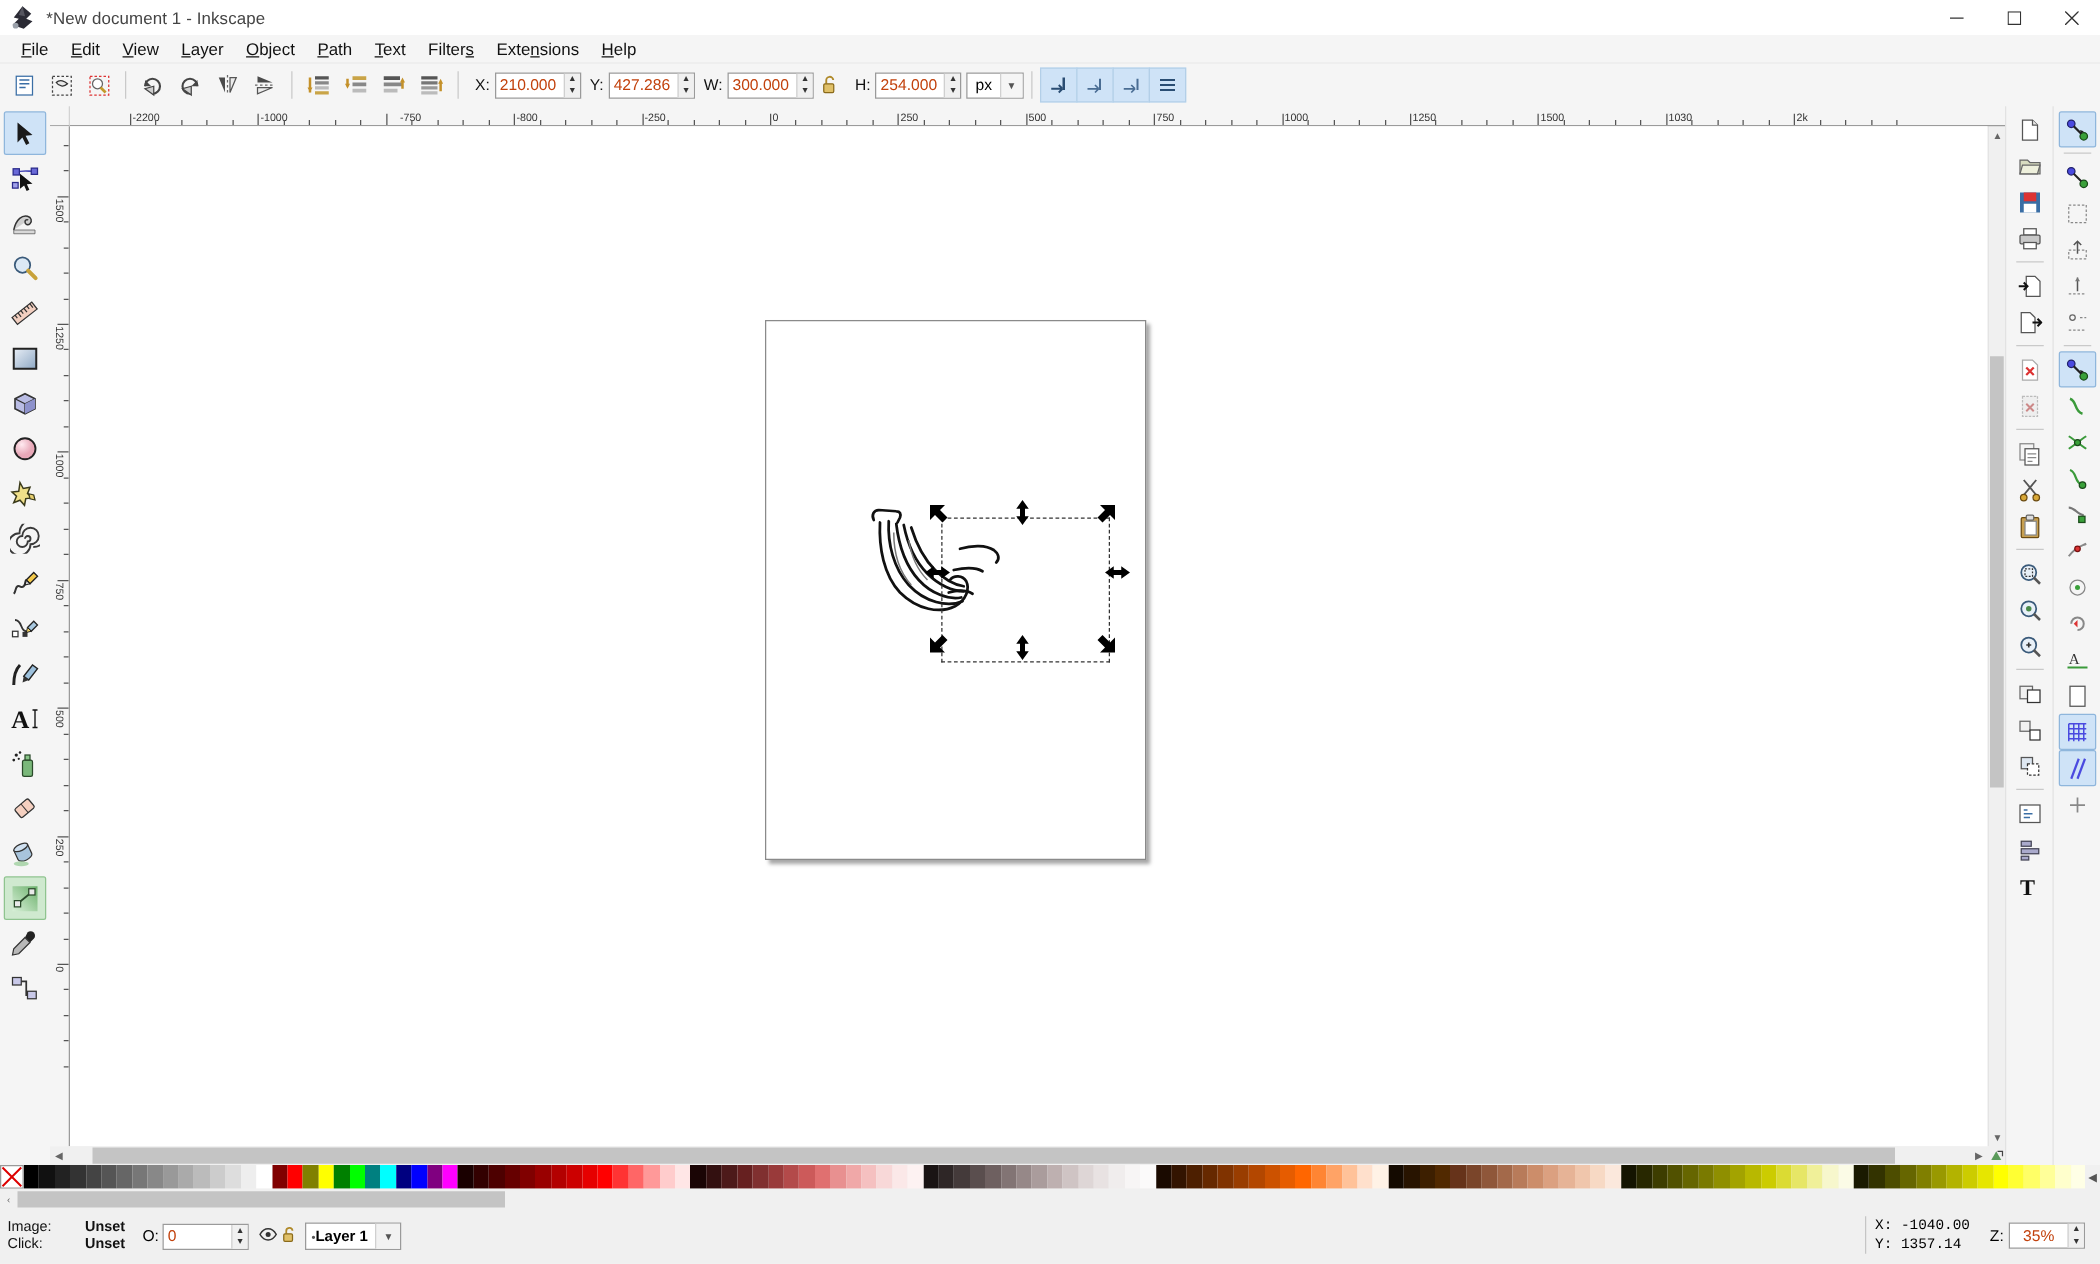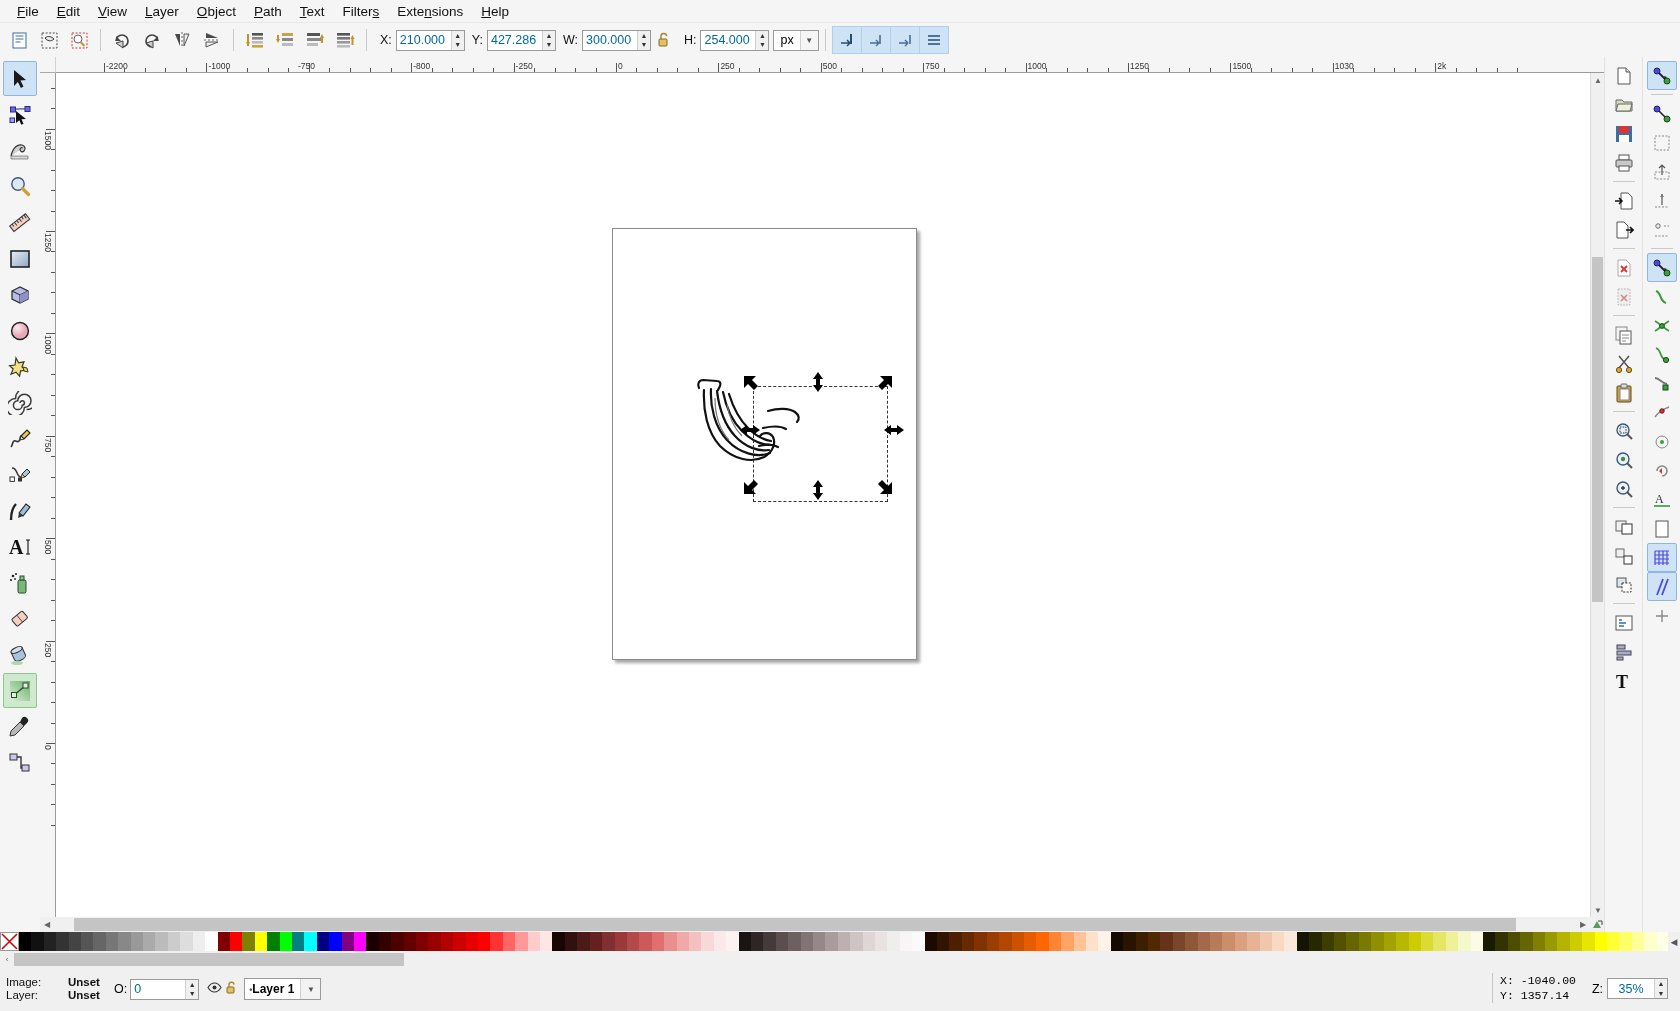--- a/index.html
+++ b/index.html
@@ -26,21 +26,21 @@
   .menubar { height:23px; background:#f5f5f5; display:flex; align-items:center; padding-left:8px; flex:0 0 23px; border-bottom:1px solid #e8e8e8;}
   .menu-item { padding:2px 9px; font-size:13.5px; color:#111; }
   .menu-item u { text-decoration:underline; }
 
   
   .toolctl { height:34px; background:#f5f5f5; display:flex; align-items:center; padding-left:4px; flex:0 0 34px; }
   .tbtn { width:28px; height:28px; display:flex; align-items:center; justify-content:center; margin:0 1px; border:1px solid transparent; border-radius:2px;}
   .tsep { width:1px; height:22px; background:#c9c9c9; margin:0 6px; }
   .field-lbl { font-size:12.5px; margin:0 4px 0 7px; color:#111; }
   .spin { display:flex; align-items:center; height:21px; border:1px solid #9a9a9a; background:#fff; }
-  .spin input { border:0; outline:0; height:19px; width:54px; padding:4px 3px; font-family:"Liberation Sans",sans-serif; font-size:12.5px; background:transparent; color:#0369a1;}
+  .spin input { border:0; outline:0; height:19px; width:54px; padding:4px 3px; font-family:"Liberation Sans",sans-serif; font-size:12.5px; background:transparent; color:#c2410c;}
   .spin .arrows { width:13px; height:19px; border-left:1px solid #d0d0d0; display:flex; flex-direction:column; background:#f0f0f0;}
   .spin .arrows span { flex:1; display:flex; align-items:center; justify-content:center; font-size:7px; line-height:1; color:#333; }
   .unitsel { display:flex; align-items:center; height:21px; border:1px solid #9a9a9a; background:#fff; margin-left:4px; }
   .unitsel .txt { padding:0 6px; font-size:12.5px; }
   .unitsel .dd { width:18px; height:19px; border-left:1px solid #d0d0d0; background:#f5f5f5; display:flex; align-items:center; justify-content:center; font-size:8px; color:#555;}
   .lockbtn { width:20px; height:22px; display:flex; align-items:center; justify-content:center; margin:0 3px;}
   .tglbtn { width:30px; height:28px; display:flex; align-items:center; justify-content:center; background:#cfe3f7; border:1px solid #b3cfe8; margin-right:-1px;}
 
   
   .mainrow { flex:1 1 auto; display:flex; min-height:0; }
@@ -98,20 +98,47 @@
   .coords { position:absolute; right:104px; top:6px; font-family:"Liberation Mono", monospace; font-size:11.5px; line-height:15px; border-left:1px solid #c5c5c5; padding-left:7px; }
   .zoombox { position:absolute; right:12px; top:11px; display:flex; align-items:center;}
   .zoombox .zl { font-size:12.5px; margin-right:4px;}
   .zoombox .spin input { width:46px; text-align:center;}
 </style>
 </head>
 <body>
 
 <div id="app">
 
+  <div class="titlebar">
+    <div class="title-icon">
+      <svg width="22" height="22" viewBox="0 0 22 22">
+        <path d="M11 2 L4 11 L8 12 L3 17 L12 20 L19 14 L14 12 L18 8 Z" fill="#2b2b35"></path>
+        <path d="M11 2 L8 9 L13 10 Z" fill="#55555f"></path>
+        <circle cx="5.5" cy="17.5" r="2.3" fill="#9aa0aa"></circle>
+      </svg>
+    </div>
+    <div class="title-text">*New document 1 - Inkscape</div>
+    <div class="win-btns">
+      <div class="win-btn">
+        <svg width="11" height="11" viewBox="0 0 11 11">
+            <rect x="0" y="5" width="11" height="1" fill="#333"></rect>
+          </svg>
+      </div>
+      <div class="win-btn">
+        <svg width="11" height="11" viewBox="0 0 11 11">
+            <rect x="0.5" y="0.5" width="10" height="10" fill="none" stroke="#333"></rect>
+          </svg>
+      </div>
+      <div class="win-btn close">
+        <svg width="11" height="11" viewBox="0 0 11 11">
+            <path d="M0 0 L11 11 M11 0 L0 11" stroke="#333" stroke-width="1.1"></path>
+          </svg>
+      </div>
+    </div>
+  </div>
 
   <div class="menubar">
     <div class="menu-item"><u>F</u><span>ile</span></div>
     <div class="menu-item"><u>E</u>dit</div>
     <div class="menu-item"><u>V</u>iew</div>
     <div class="menu-item"><u>L</u>ayer</div>
     <div class="menu-item"><u>O</u>bject</div>
     <div class="menu-item"><u>P</u>ath</div>
     <div class="menu-item"><u>T</u>ext</div>
     <div class="menu-item">Filter<u>s</u></div>
@@ -455,21 +482,21 @@
             <div class="tick" style="left: 88.96px; height: 4px;"></div>
             <div class="tick" style="left: 109.44px; height: 4px;"></div>
             <div class="tick" style="left: 129.92px; height: 4px;"></div>
             <div class="tick" style="left: 150.4px; height: 9px;"></div>
             <div class="lbl" style="left: 150.4px;">-1000</div>
             <div class="tick" style="left: 170.88px; height: 4px;"></div>
             <div class="tick" style="left: 191.36px; height: 4px;"></div>
             <div class="tick" style="left: 211.84px; height: 4px;"></div>
             <div class="tick" style="left: 232.32px; height: 4px;"></div>
             <div class="tick" style="left: 252.8px; height: 9px;"></div>
-            <div class="lbl" style="left: 240px;">-750</div>
+            <div class="lbl" style="left: 262px;">-750</div>
             <div class="tick" style="left: 273.28px; height: 4px;"></div>
             <div class="tick" style="left: 293.76px; height: 4px;"></div>
             <div class="tick" style="left: 314.24px; height: 4px;"></div>
             <div class="tick" style="left: 334.72px; height: 4px;"></div>
             <div class="tick" style="left: 355.2px; height: 9px;"></div>
             <div class="lbl" style="left: 355.2px;">-800</div>
             <div class="tick" style="left: 375.68px; height: 4px;"></div>
             <div class="tick" style="left: 396.16px; height: 4px;"></div>
             <div class="tick" style="left: 416.64px; height: 4px;"></div>
             <div class="tick" style="left: 437.12px; height: 4px;"></div>
@@ -1050,21 +1077,21 @@
   </div>
 
   <div class="botscroll">
     <div class="sc-arrow">‹</div>
     <div class="sc-track" style="height:13px; background:#c4c4c4; max-width:390px;"></div>
   </div>
 
   <div class="statusbar">
     <div class="fillstroke">
       <div>Image:</div>
-      <div>Layer:</div>
+      <div>Click:</div>
     </div>
     <div>
       <div class="fsval">Unset</div>
       <div class="fsval">Unset</div>
     </div>
     <span class="opa-lbl">O:</span>
     <div class="spin">
       <input value="0" style="">
       <div class="arrows">
           <span>▲</span>

